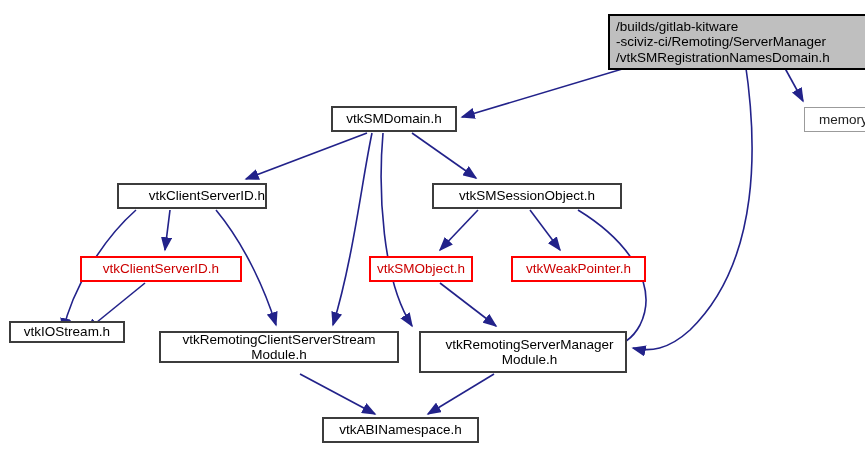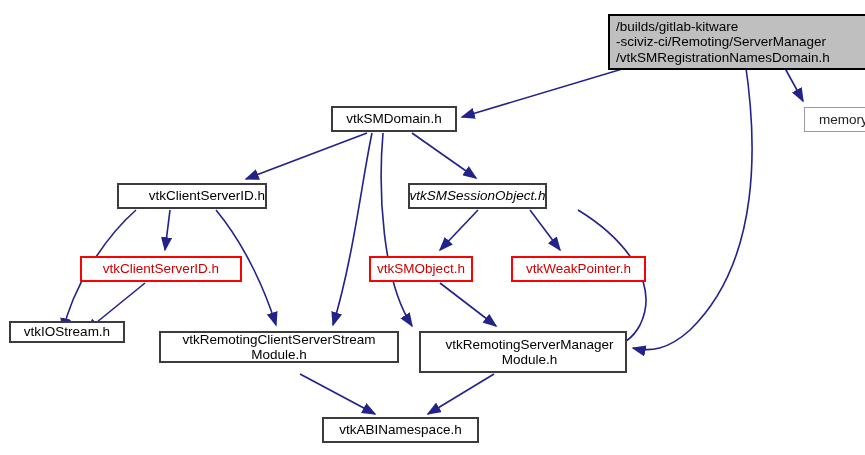--- a/index.html
+++ b/index.html
@@ -90,21 +90,21 @@
         <path d="M 494,374 L 428,414" fill="none" stroke="#22228a" stroke-width="1.6" marker-end="url(#arrowhead)"></path>
       </g>
   </svg>
   <div id="node-group">
       <div class="node root" style="left: 608px; top: 14px; width: 264px; height: 56px;"><span>/builds/gitlab-kitware
 -sciviz-ci/Remoting/ServerManager
 /vtkSMRegistrationNamesDomain.h</span></div>
       <div class="node black" style="left: 331px; top: 106px; width: 126px; height: 26px;"><span>vtkSMDomain.h</span></div>
       <div class="node gray" style="left: 768px; top: 107px; width: 79px; height: 25px;"><span>memory</span></div>
       <div class="node black" style="left: 117px; top: 183px; width: 150px; height: 26px; justify-content: flex-end;"><span>vtkClientServerID.h</span></div>
-      <div class="node black" style="left: 408px; top: 183px; width: 139px; height: 26px; font-style: italic;"><span>vtkSMSessionObject.h</span></div>
+      <div class="node black" style="left: 432px; top: 183px; width: 190px; height: 26px;"><span>vtkSMSessionObject.h</span></div>
       <div class="node red" style="left: 80px; top: 256px; width: 162px; height: 26px;"><span>vtkClientServerID.h</span></div>
       <div class="node red" style="left: 369px; top: 256px; width: 104px; height: 26px;"><span>vtkSMObject.h</span></div>
       <div class="node red" style="left: 511px; top: 256px; width: 135px; height: 26px;"><span>vtkWeakPointer.h</span></div>
       <div class="node black" style="left: 9px; top: 321px; width: 116px; height: 22px;"><span>vtkIOStream.h</span></div>
       <div class="node black" style="left: 159px; top: 331px; width: 240px; height: 32px;"><span>vtkRemotingClientServerStream
 Module.h</span></div>
       <div class="node black" style="left: 419px; top: 331px; width: 208px; height: 42px; padding-left: 13px;"><span>vtkRemotingServerManager
 Module.h</span></div>
       <div class="node black" style="left: 322px; top: 417px; width: 157px; height: 26px;"><span>vtkABINamespace.h</span></div>
     </div>

